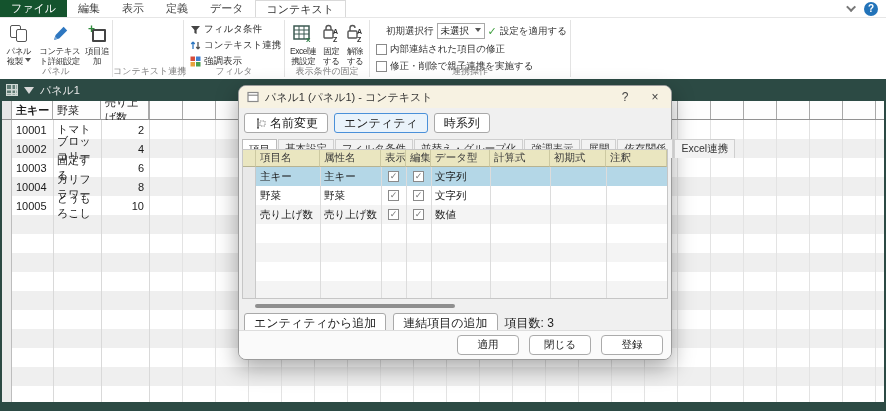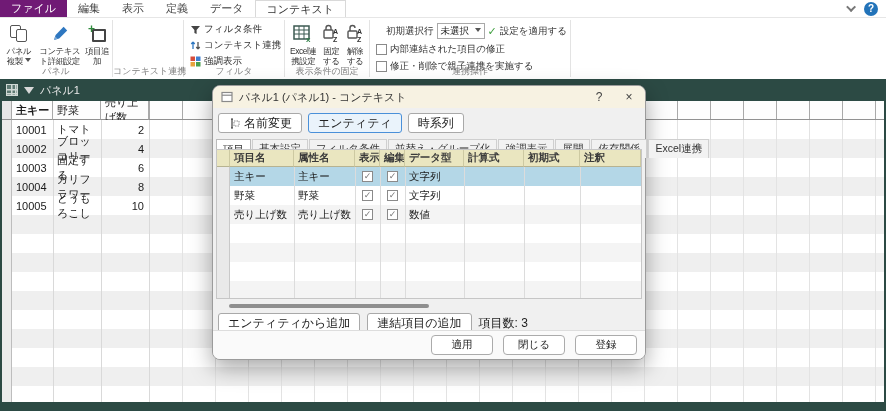--- a/index.html
+++ b/index.html
@@ -3,21 +3,21 @@
 <meta charset="utf-8">
 <style>
   * { margin:0; padding:0; box-sizing:border-box; }
   html,body { width:886px; height:411px; overflow:hidden; }
   body { font-family:"Liberation Sans","DejaVu Sans",sans-serif; background:#fff; }
   #app { position:relative; width:886px; height:411px; overflow:hidden; background:#fff; }
 
   
   .tabbar { position:absolute; top:0; left:0; right:0; height:18px; background:#fff; display:flex; align-items:stretch; font-size:11px; color:#444; border-bottom:1px solid #e6e6e6; }
   .tab { padding:0 11px; display:flex; align-items:center; cursor:default; }
-  .tab.file { background:#701a75; color:#fff; }
+  .tab.file { background:#14532d; color:#fff; }
   .tab.sel { background:#fff; border:1px solid #d9d9d9; border-bottom:none; color:#333; }
   .tabbar-right { margin-left:auto; display:flex; align-items:center; gap:8px; padding-right:8px; }
   .chev { width:7px; height:7px; border-left:2px solid #777; border-bottom:2px solid #777; transform:rotate(-45deg) translateY(-2px); }
   .helpc { width:14px; height:14px; border-radius:50%; background:#2273b9; color:#fff; font-size:10px; font-weight:bold; display:flex; align-items:center; justify-content:center; }
 
   
   .ribbon { position:absolute; top:18px; left:0; right:0; height:61px; background:#fff; display:flex; align-items:stretch; }
   .rgroup { position:relative; height:100%; padding:3px 2px 12px 2px; display:flex; align-items:flex-start; }
   .rg-label { position:absolute; bottom:1px; left:0; right:0; text-align:center; font-size:9px; color:#7e7e7e; white-space:nowrap; }
   .rsep { width:1px; background:#e3e3e3; margin:2px 0; }
@@ -60,33 +60,33 @@
   .rowhdrcol { position:absolute; top:0; bottom:0; left:0; width:10px; background:#ececec; border-right:1px solid #bdbdbd; z-index:4; }
   .gridicon { width:12px; height:12px; background:
       linear-gradient(#cfd8d4 0 0) 0 3.5px/12px 1.5px no-repeat,
       linear-gradient(#cfd8d4 0 0) 0 7.5px/12px 1.5px no-repeat,
       linear-gradient(#cfd8d4 0 0) 3.5px 0/1.5px 12px no-repeat,
       linear-gradient(#cfd8d4 0 0) 7.5px 0/1.5px 12px no-repeat,
       #5e7a73; border:1px solid #cfd8d4; }
   .funicon { width:0; height:0; border-left:5px solid transparent; border-right:5px solid transparent; border-top:7px solid #d8d8d8; position:relative; }
 
   
-  .dialog { position:absolute; left:212px; top:85px; width:434px; height:275px; background:#f0f0f0; border:1px solid #9b9b9b; border-radius:8px; box-shadow:0 8px 22px rgba(0,0,0,.35); z-index:20; }
+  .dialog { position:absolute; left:238px; top:85px; width:434px; height:275px; background:#f0f0f0; border:1px solid #9b9b9b; border-radius:8px; box-shadow:0 8px 22px rgba(0,0,0,.35); z-index:20; }
   .dtitle { height:22px; background:#f7f2e2; border-radius:7px 7px 0 0; display:flex; align-items:center; padding:0 4px 0 8px; gap:6px; }
   .dtitle .ttxt { font-size:11px; color:#333; flex:1; white-space:nowrap; }
   .dbtn { width:24px; height:18px; display:flex; align-items:center; justify-content:center; font-size:12px; color:#444; border-radius:4px; }
   .dtoolbar { display:flex; gap:6px; padding:5px 0 0 5px; align-items:center; }
   .tbbtn { height:20px; background:#fff; border:1px solid #a9a9a9; border-radius:3px; font-size:12px; color:#222; display:flex; align-items:center; padding:0 9px; gap:4px; white-space:nowrap; }
   .tbbtn.selb { border:1px solid #4a90d9; background:#eaf3fb; }
   .dtabs { display:flex; align-items:flex-end; margin:5px 3px 0 3px; border-bottom:1px solid #c3c3c3; font-size:10.5px; color:#333; }
   .dtab { padding:2px 6px 2px 6px; background:#f2f2f2; border:1px solid #cfcfcf; border-bottom:none; margin-right:1px; white-space:nowrap; }
   .dtab.act { background:#fff; position:relative; top:1px; padding-top:3px; border-color:#bbb; }
   .dtablewrap { position:absolute; left:3px; right:3px; top:63px; height:150px; background:#fff; border:1px solid #c6c6c6; overflow:hidden; }
   .dthead { display:flex; height:17px; }
-  .dth { background:#eae6c0; border-right:1px solid #cdc9a2; border-bottom:1px solid #b7b391; font-size:10.5px; font-weight:bold; color:#3a3a3a; display:flex; align-items:center; padding-left:4px; white-space:nowrap; overflow:hidden; }
+  .dth { background:#eae6c0; border-right:1px solid #cdc9a2; border-bottom:1px solid #b7b391; font-size:10.5px; font-weight:normal; color:#3a3a3a; display:flex; align-items:center; padding-left:4px; white-space:nowrap; overflow:hidden; }
   .dth.selc { padding-left:0; }
   .dbody { position:absolute; top:17px; left:0; right:0; bottom:0; }
   .drow { position:relative; height:19px; display:flex; z-index:2; }
   .drow.selrow { background:#b4d7e7; }
   .drow.w { background:#fff; }
   .drow.g { background:#f4f4f4; }
   .dc { font-size:10.5px; color:#1a1a1a; display:flex; align-items:center; padding-left:4px; position:relative; z-index:3; white-space:nowrap; overflow:hidden; }
   .dc.cbc { justify-content:center; padding-left:0; }
   .dvl { position:absolute; top:0; bottom:0; width:1px; background:#dcdcdc; z-index:4; }
   .dselcol { position:absolute; top:0; bottom:0; left:0; width:13px; background:#e9e9e9; border-right:1px solid #c9c9c9; z-index:5; }

